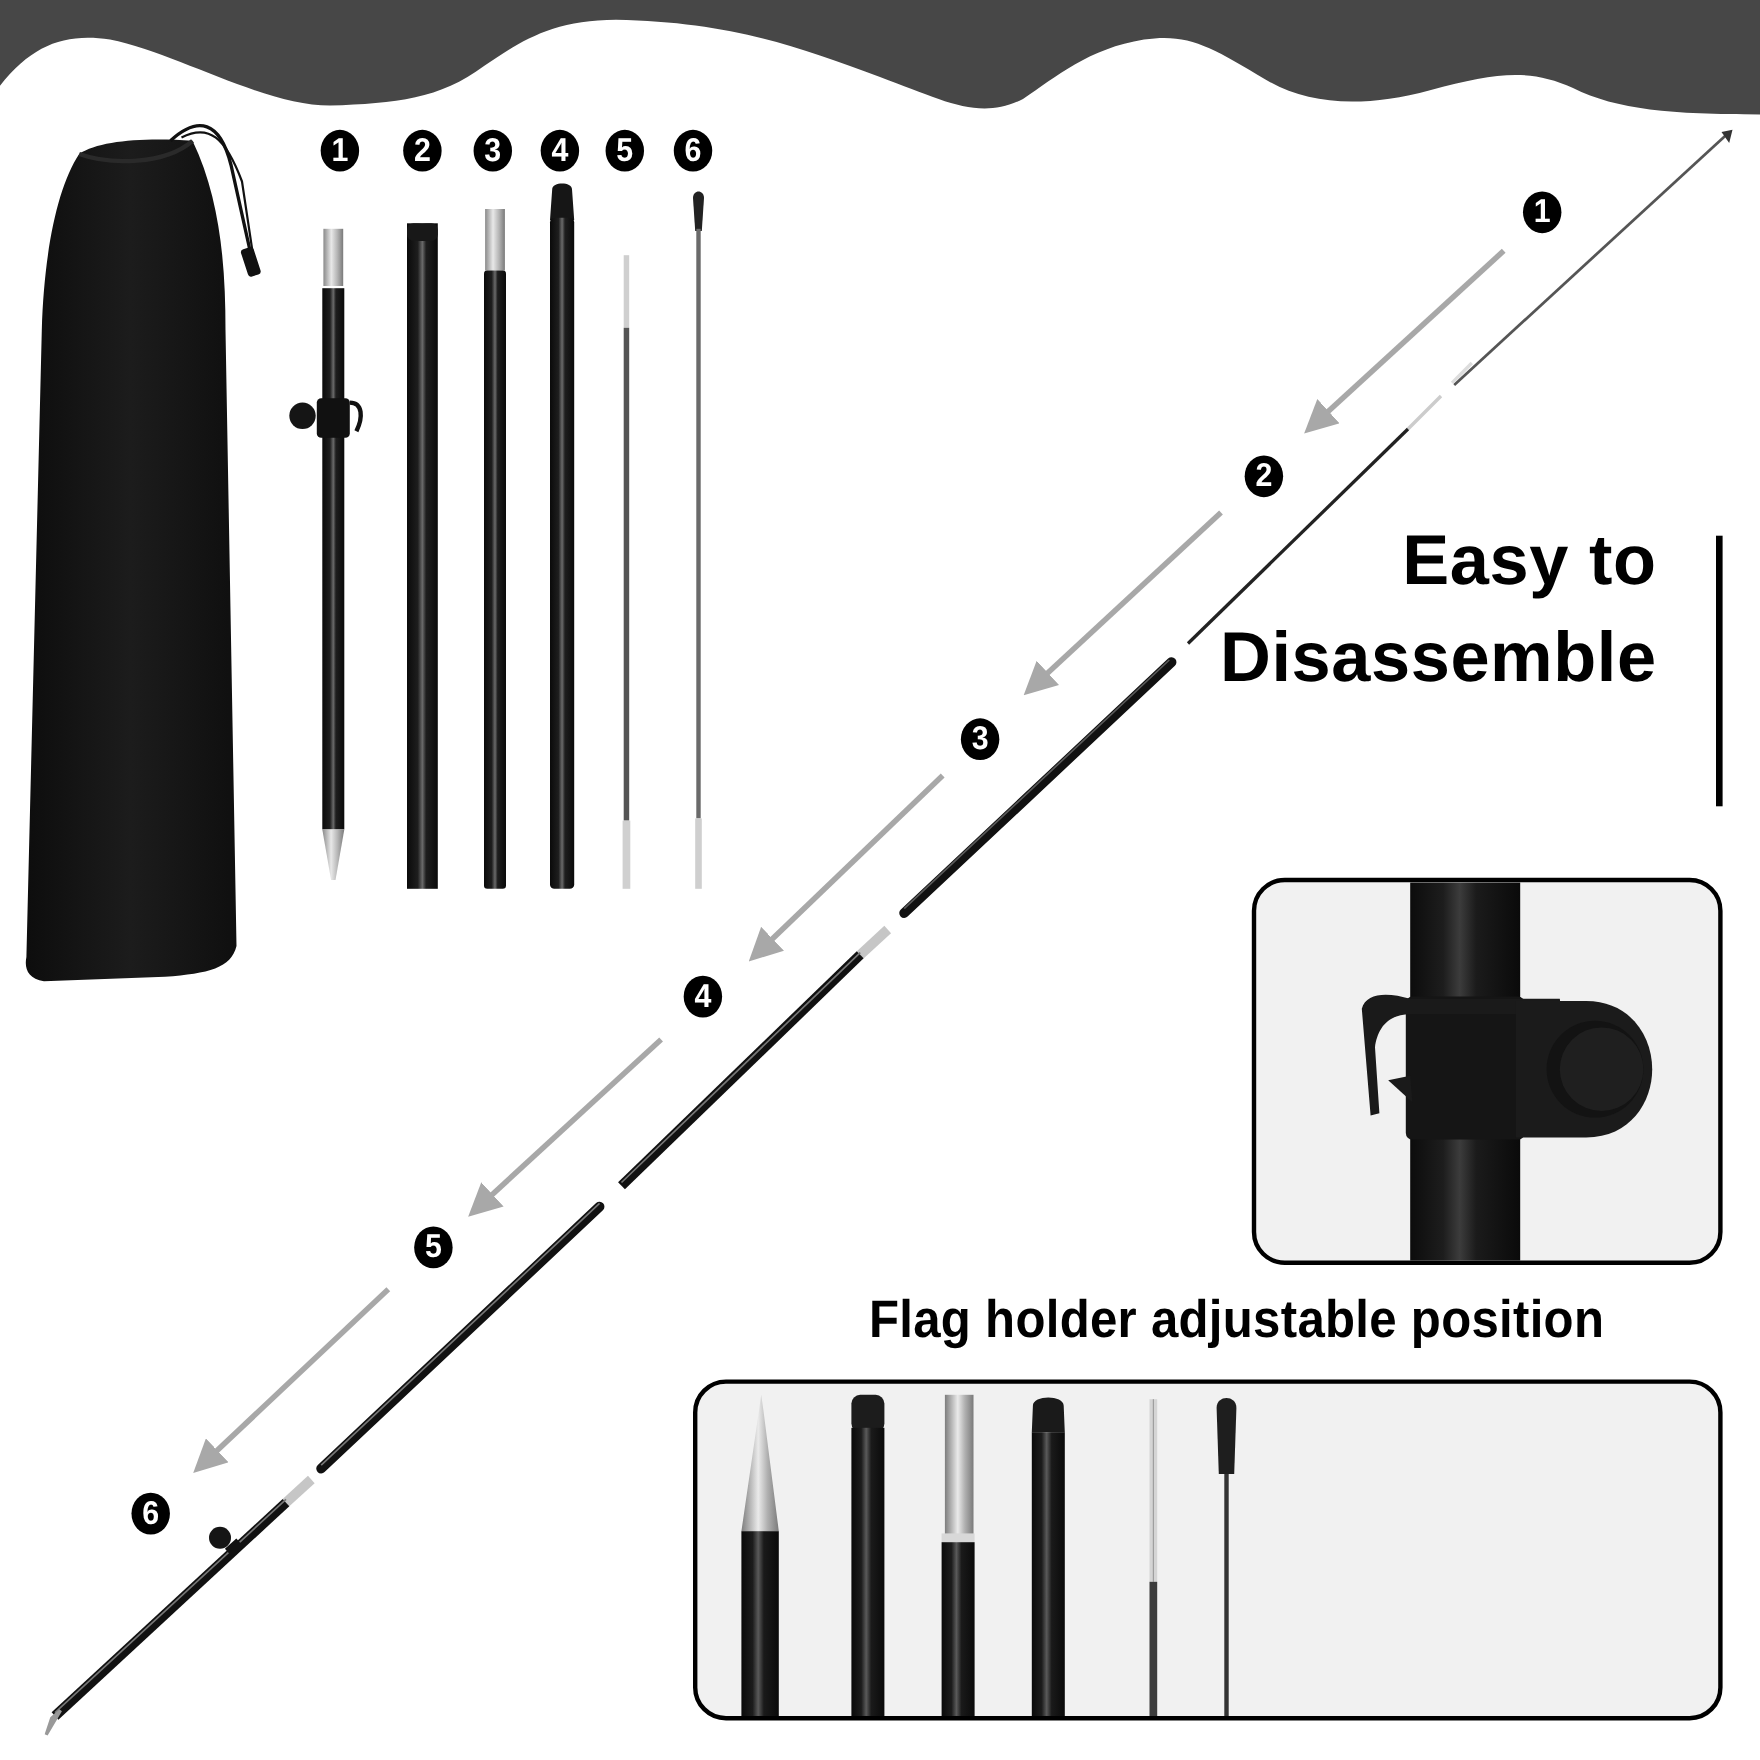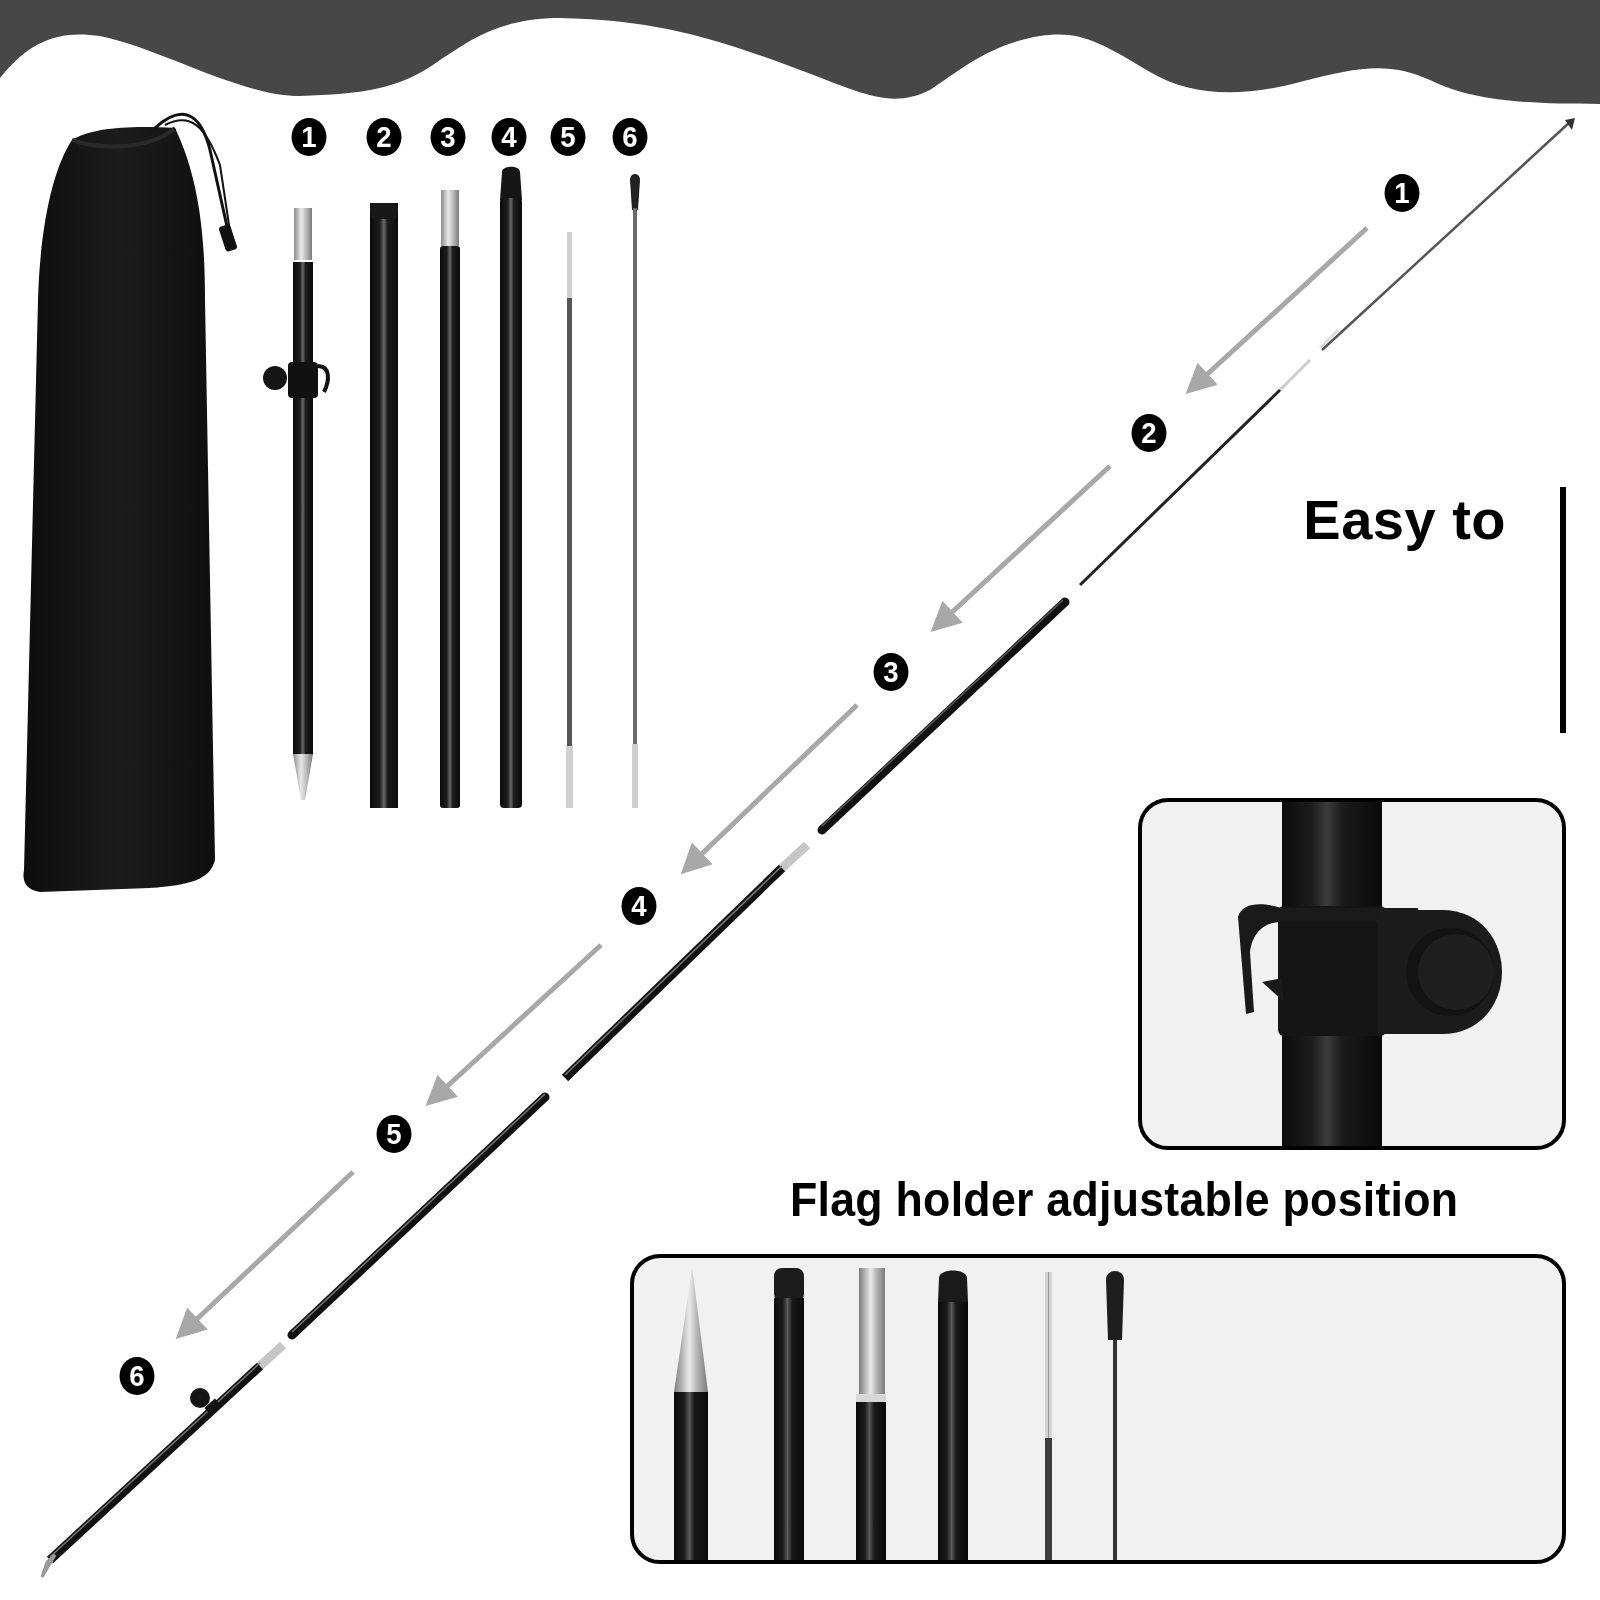--- a/index.html
+++ b/index.html
@@ -1,19 +1,19 @@
 <!DOCTYPE html>
 <html><head>
   <meta charset="utf-8">
   <style>
     html, body { margin: 0; padding: 0; }
     body { width: 1600px; height: 1600px; position: relative; overflow: hidden; background: #ffffff; font-family: "Liberation Sans", sans-serif; }
     .layer { position: absolute; left: 0; top: 0; width: 1600px; height: 1600px; }
     .num-badge { position: absolute; width: 38px; height: 38px; border-radius: 50%; background: #000; color: #fff; font-weight: 700; font-size: 30px; line-height: 38px; text-align: center; font-family: "Liberation Sans", sans-serif; transform: scaleX(0.92); }
-    .headline { position: absolute; right: 94px; top: 476px; text-align: right; font-weight: 700; font-size: 56px; line-height: 88px; color: #000; letter-spacing: 0.5px; }
+    .headline { position: absolute; right: 94px; top: 465px; text-align: right; font-weight: 700; font-size: 64px; line-height: 88px; color: #000; letter-spacing: 0.5px; }
     .headline-bar { position: absolute; left: 1560px; top: 487px; width: 6px; height: 246px; background: #000; }
     .caption { position: absolute; left: 790px; top: 1172px; font-weight: 700; font-size: 48px; color: #000; letter-spacing: 0.3px; transform: scaleX(0.93); transform-origin: left center; white-space: nowrap; }
     .panel { position: absolute; border: 4px solid #000; border-radius: 30px; background: #f1f1f1; overflow: hidden; box-sizing: border-box; }
   </style>
 </head>
 <body>
 
 <svg class="layer" viewBox="0 0 1600 1600">
   <path d="M0 0 H1600 V104 C1520 104 1470 100 1430 80 C1390 62 1360 66 1300 82 C1240 98 1190 96 1150 72 C1100 42 1080 30 1040 36 C990 44 960 70 930 90 C890 110 860 92 800 70 C720 40 660 20 560 18 C500 18 470 40 440 60 C400 90 360 94 300 96 C240 96 160 48 100 36 C60 30 30 40 0 78 Z" fill="#474747"></path>
 </svg>
@@ -152,20 +152,21 @@
   <div class="num-badge" style="left:1383px; top:174px;">1</div>
   <div class="num-badge" style="left:1130px; top:414px;">2</div>
   <div class="num-badge" style="left:872px; top:653px;">3</div>
   <div class="num-badge" style="left:620px; top:887px;">4</div>
   <div class="num-badge" style="left:375px; top:1115px;">5</div>
   <div class="num-badge" style="left:118px; top:1357px;">6</div>
 </div>
 
 <div class="headline">
   <div>Easy to</div>
+  <div>Disassemble</div>
 </div>
 <div class="headline-bar"></div>
 
 <div class="panel" style="left:1138px; top:798px; width:428px; height:352px;">
   <svg width="428" height="352" viewBox="0 0 428 352">
     <defs>
       <linearGradient id="bigPole" x1="0" x2="1">
         <stop offset="0" stop-color="#0c0c0c"></stop>
         <stop offset="0.3" stop-color="#1d1d1d"></stop>
         <stop offset="0.45" stop-color="#3c3c3c"></stop>

